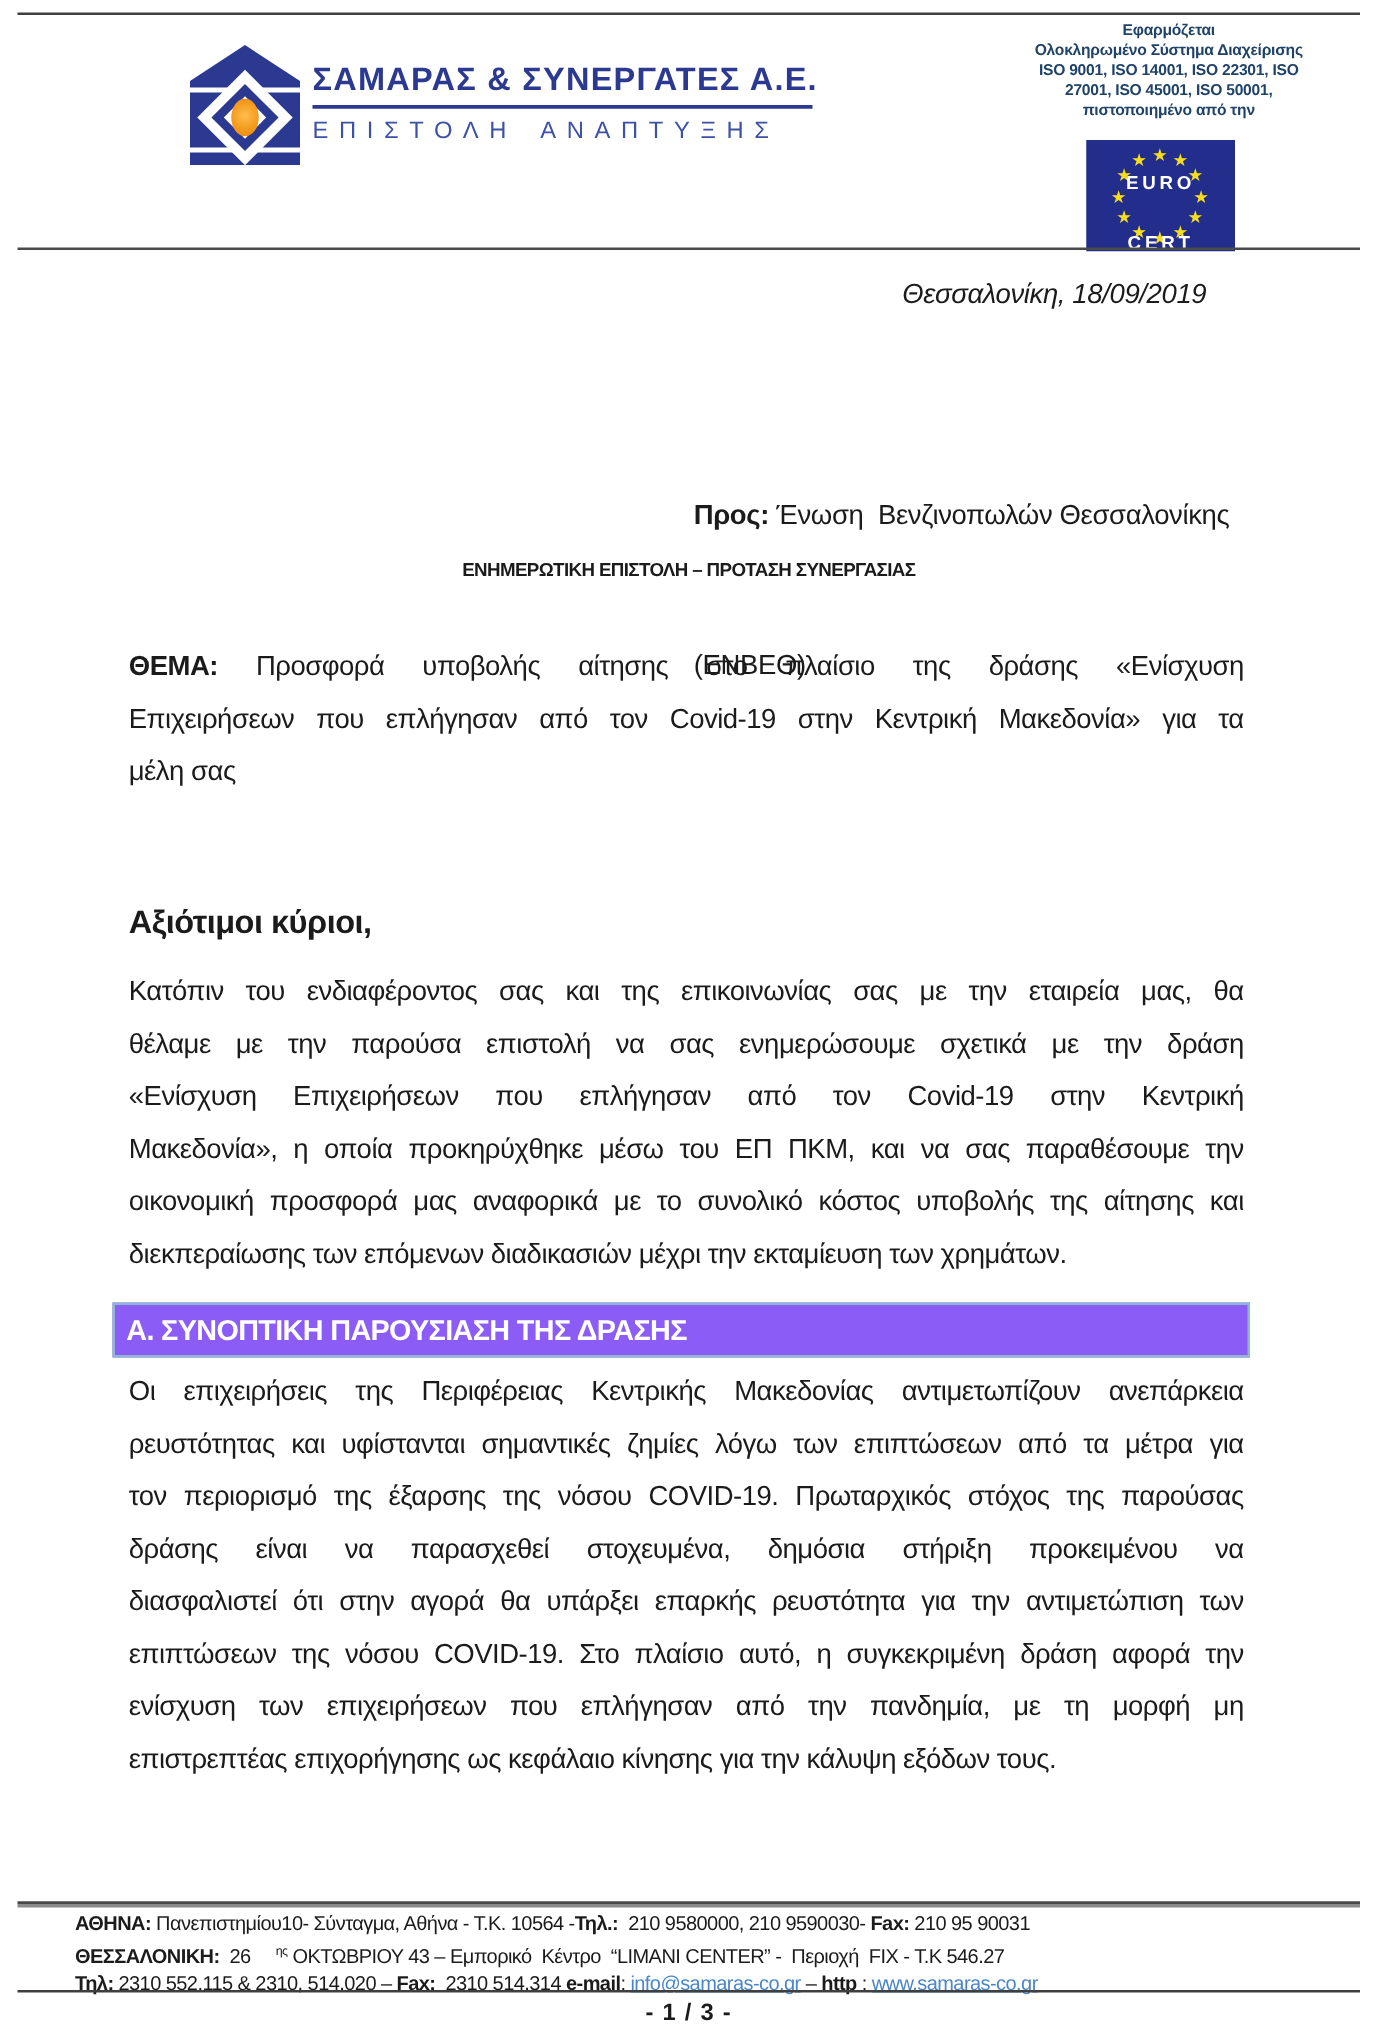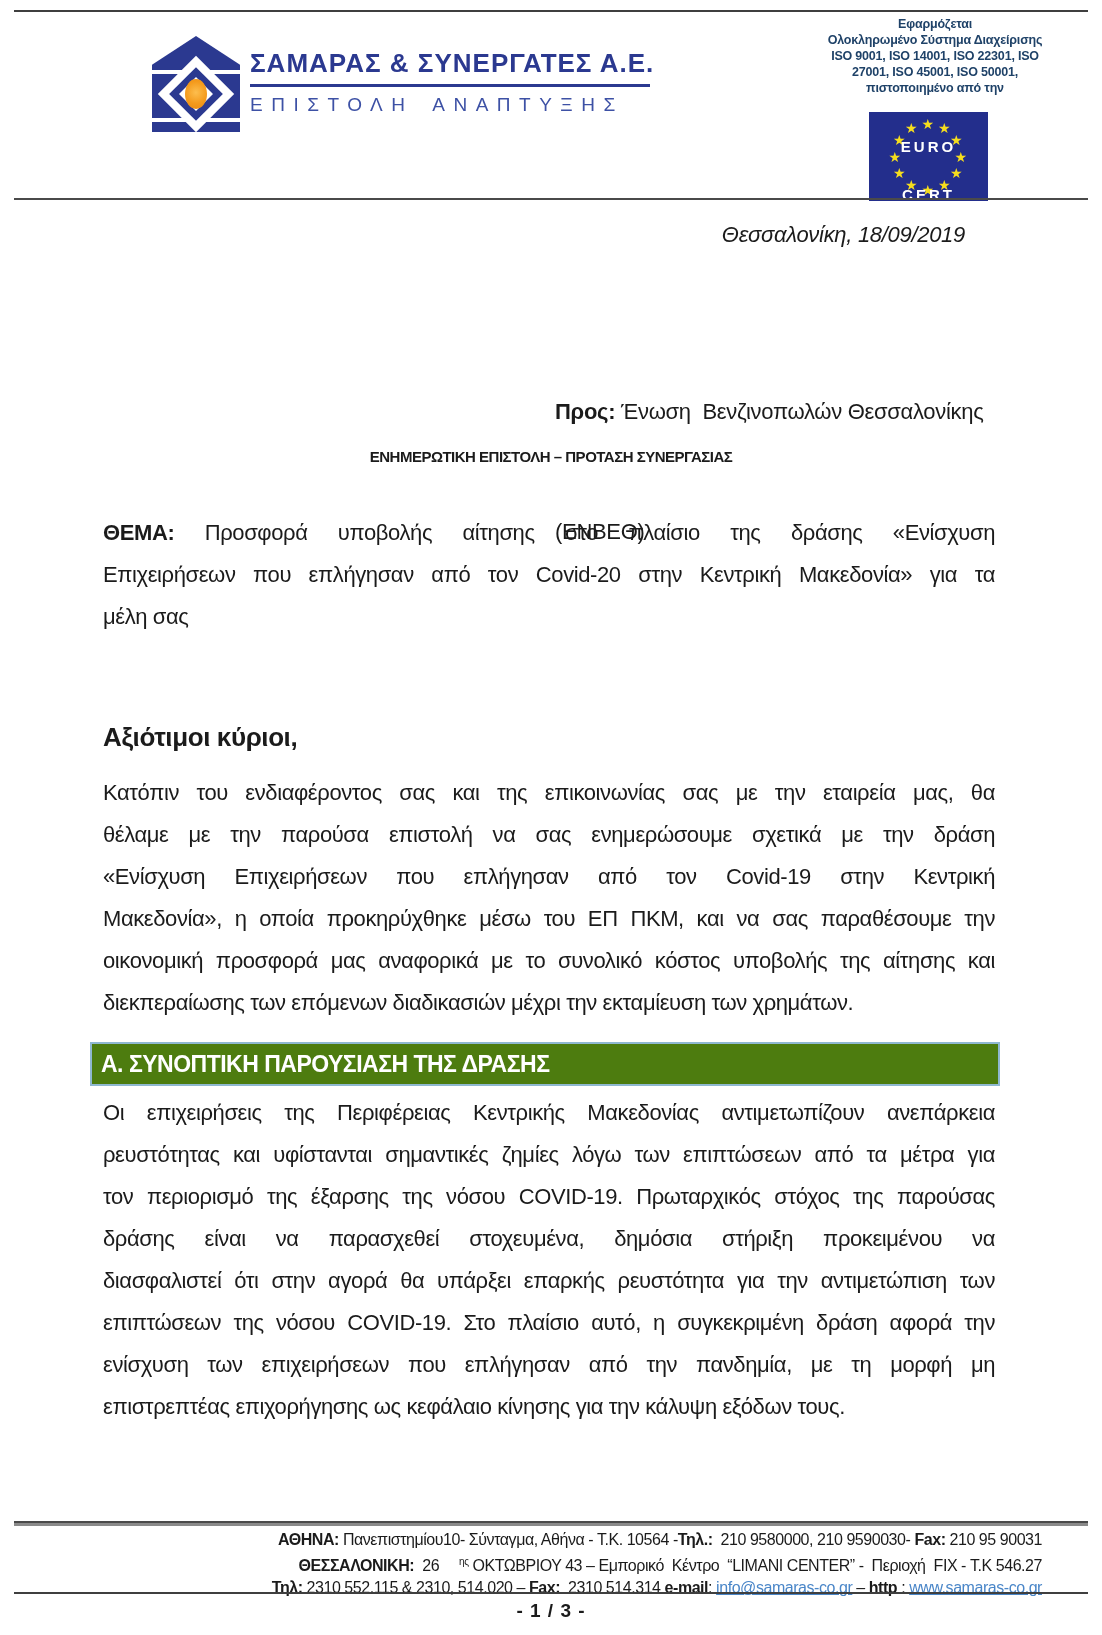--- a/index.html
+++ b/index.html
@@ -56,31 +56,31 @@
   
   .para{position:absolute;left:103px;width:892px;font-size:22px;line-height:42px;letter-spacing:-0.4px;}
   .para .ln{text-align:justify;text-align-last:justify;}
   .para .ln:last-child{text-align-last:left;}
   .para .b{font-weight:bold;}
   .subject{top:512px;}
   .salutation{position:absolute;left:103px;top:722px;font-size:26px;font-weight:bold;letter-spacing:-0.4px;}
   .intro{top:772px;}
 
   .section-bar{position:absolute;left:90px;top:1042px;width:910px;height:44px;
-    background:#4d7c0f;border:2px solid #8FB8D0;box-sizing:border-box;
+    background:#8b5cf6;border:2px solid #8FB8D0;box-sizing:border-box;
     display:flex;align-items:center;}
   .section-bar .h{color:#ffffff;font-weight:bold;font-size:23px;letter-spacing:-0.5px;padding-left:9px;}
   .section-body{top:1092px;}
 
   
   .f-rule-thick{position:absolute;left:14px;top:1521px;width:1074px;height:5px;
     background:linear-gradient(#4a4a4a 40%, #8a8a8a 40%);}
   .footer-lines{position:absolute;left:60px;top:1529px;width:982px;
     font-size:16px;line-height:22px;letter-spacing:-0.45px;}
-  .footer-lines .ln{text-align:right;white-space:pre-wrap;}
+  .footer-lines .ln{text-align:left;white-space:pre-wrap;}
   .footer-lines .b{font-weight:bold;}
   .footer-lines sup{font-size:10px;padding-left:20px;}
   .footer-lines a.lnk{color:#4A86C8;text-decoration:underline;}
   .f-rule-thin{position:absolute;left:14px;top:1592px;width:1074px;height:2px;background:#3f3f3f;}
   .page-number{position:absolute;left:0;top:1600px;width:100%;text-align:center;
     font-size:19px;font-weight:bold;letter-spacing:1px;}
 </style>
 </head>
 <body>
 
@@ -140,21 +140,21 @@
 
   <div class="recipient">
     <div><span class="b">Προς:</span><span> Ένωση  Βενζινοπωλών Θεσσαλονίκης</span></div>
     <div>(ΕΝΒΕΘ)</div>
   </div>
 
   <div class="letter-title">ΕΝΗΜΕΡΩΤΙΚΗ ΕΠΙΣΤΟΛΗ – ΠΡΟΤΑΣΗ ΣΥΝΕΡΓΑΣΙΑΣ</div>
 
   <div class="para subject">
       <div class="ln"><span class="b">ΘΕΜΑ:</span><span> Προσφορά υποβολής αίτησης στο πλαίσιο της δράσης «Ενίσχυση</span></div>
-      <div class="ln"><span>Επιχειρήσεων που επλήγησαν από τον Covid-20 στην Κεντρική Μακεδονία» για τα</span></div>
+      <div class="ln"><span>Επιχειρήσεων που επλήγησαν από τον Covid-19 στην Κεντρική Μακεδονία» για τα</span></div>
       <div class="ln"><span>μέλη σας</span></div>
     </div>
 
   <div class="salutation">Αξιότιμοι κύριοι,</div>
 
   <div class="para intro">
       <div class="ln"><span>Κατόπιν του ενδιαφέροντος σας και της επικοινωνίας σας με την εταιρεία μας, θα</span></div>
       <div class="ln"><span>θέλαμε με την παρούσα επιστολή να σας ενημερώσουμε σχετικά με την δράση</span></div>
       <div class="ln"><span>«Ενίσχυση Επιχειρήσεων που επλήγησαν από τον Covid-19 στην Κεντρική</span></div>
       <div class="ln"><span>Μακεδονία», η οποία προκηρύχθηκε μέσω του ΕΠ ΠΚΜ, και να σας παραθέσουμε την</span></div>

